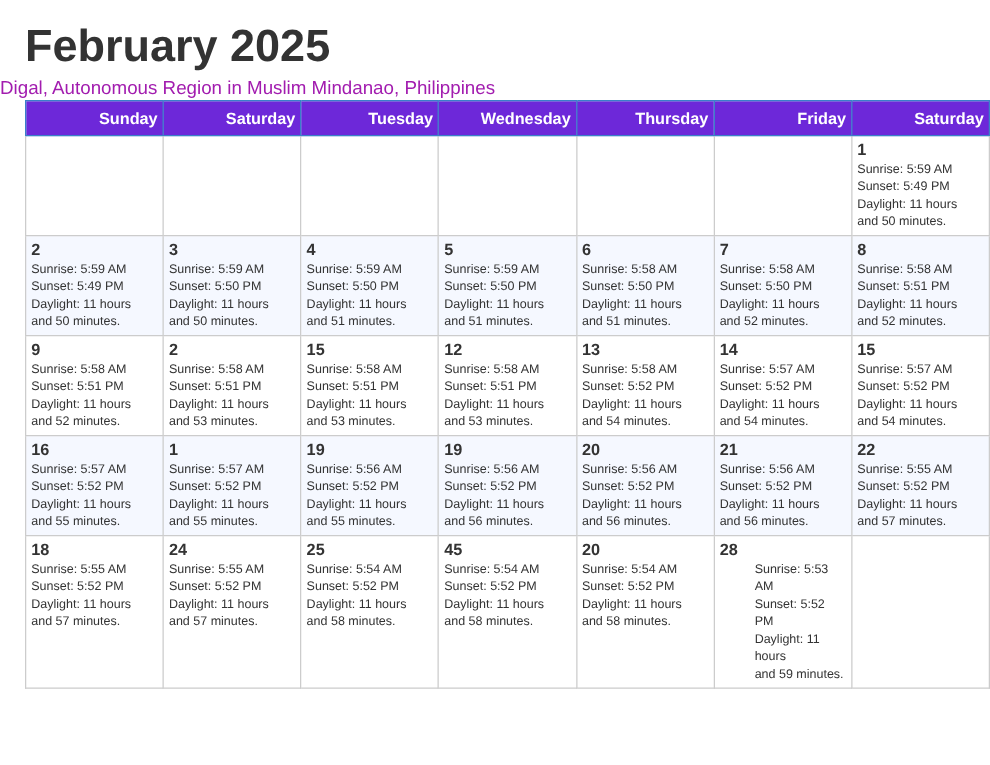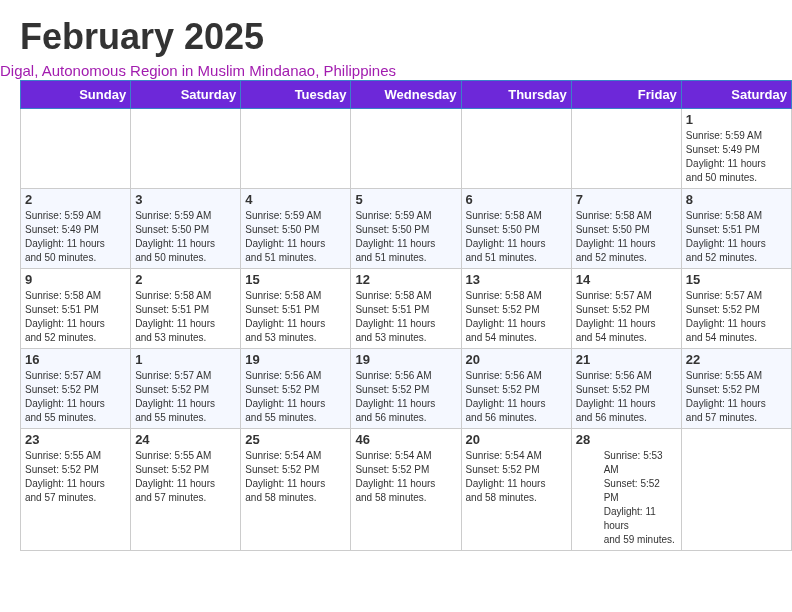--- a/index.html
+++ b/index.html
@@ -207,42 +207,42 @@
           <td>
             <span class="day-num">22</span>
             <div class="day-info" style="white-space: pre-line;">Sunrise: 5:55 AM
 Sunset: 5:52 PM
 Daylight: 11 hours
 and 57 minutes.</div>
           </td>
         </tr>
         <tr>
           <td>
-            <span class="day-num">23</span>
+            <span class="day-num">18</span>
             <div class="day-info" style="white-space: pre-line;">Sunrise: 5:55 AM
 Sunset: 5:52 PM
 Daylight: 11 hours
 and 57 minutes.</div>
           </td>
           <td>
             <span class="day-num">24</span>
             <div class="day-info" style="white-space: pre-line;">Sunrise: 5:55 AM
 Sunset: 5:52 PM
 Daylight: 11 hours
 and 57 minutes.</div>
           </td>
           <td>
             <span class="day-num">25</span>
             <div class="day-info" style="white-space: pre-line;">Sunrise: 5:54 AM
 Sunset: 5:52 PM
 Daylight: 11 hours
 and 58 minutes.</div>
           </td>
           <td>
-            <span class="day-num">46</span>
+            <span class="day-num">45</span>
             <div class="day-info" style="white-space: pre-line;">Sunrise: 5:54 AM
 Sunset: 5:52 PM
 Daylight: 11 hours
 and 58 minutes.</div>
           </td>
           <td>
             <span class="day-num">20</span>
             <div class="day-info" style="white-space: pre-line;">Sunrise: 5:54 AM
 Sunset: 5:52 PM
 Daylight: 11 hours

